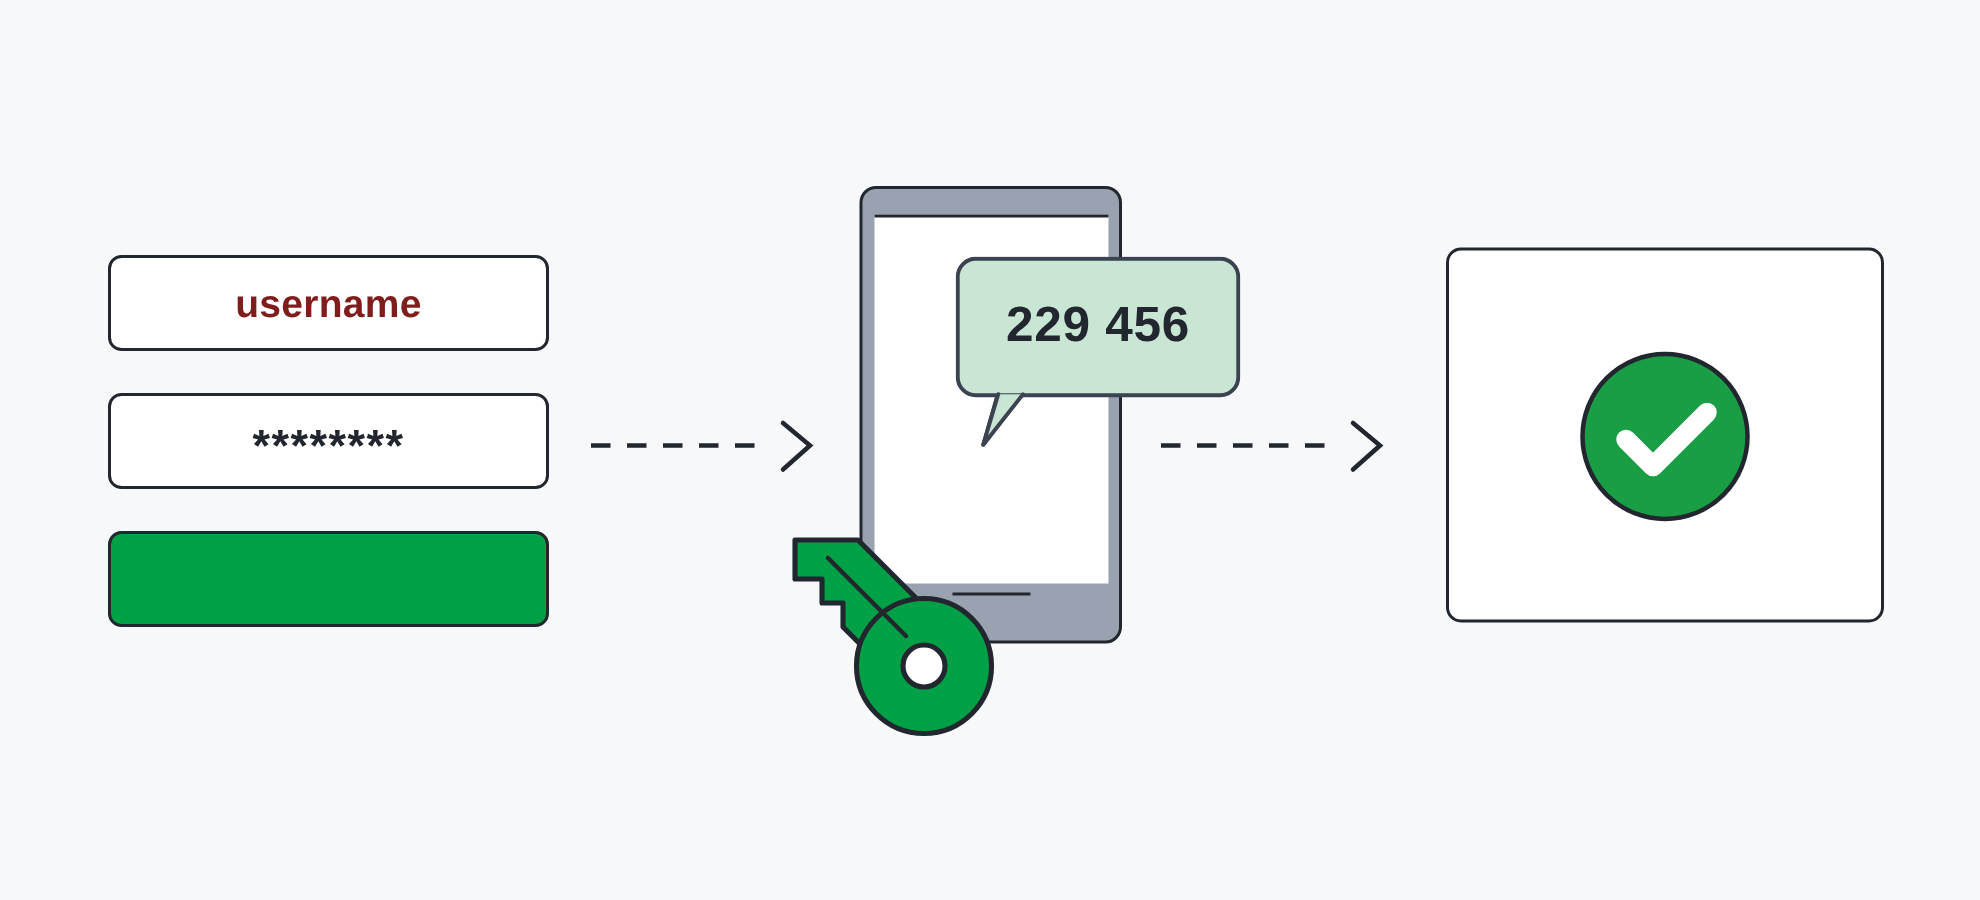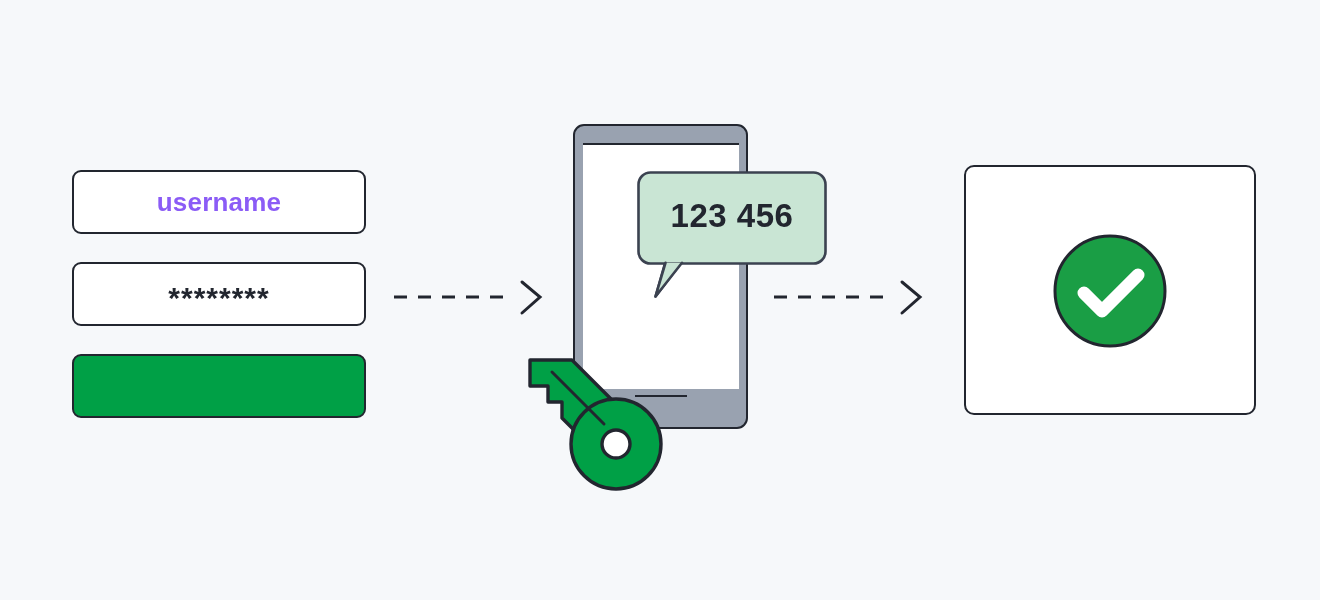--- a/index.html
+++ b/index.html
@@ -32,21 +32,21 @@
     display: flex;
     align-items: center;
     justify-content: center;
   }
   #username-field { top: 170px; }
   #password-field { top: 262px; }
 
   .field-text {
     font-size: 26px;
     font-weight: bold;
-    color: #8b5cf6;
+    color: #7f1d1d;
     letter-spacing: 0.2px;
     line-height: 1;
   }
   .password-text {
     font-size: 30px;
     font-weight: bold;
     color: #22262f;
     letter-spacing: 1px;
     line-height: 1;
     transform: translateY(4px);
@@ -189,21 +189,21 @@
   </div>
 
   <div id="speech-bubble">
     <svg width="190" height="131" viewBox="0 0 190 131">
       <path d="M 28.5 90.5
                L 18.5 125.5
                L 45 90.5 Z" fill="#c9e5d4" stroke="#3b4250" stroke-width="2.6" stroke-linejoin="round" stroke-linecap="round"></path>
       <rect x="1.5" y="1.5" width="187" height="91" rx="12" ry="12" fill="#c9e5d4" stroke="#3b4250" stroke-width="2.6"></rect>
       <path d="M 28.5 91.8 L 18.5 125.5 L 45 91.8" fill="#c9e5d4" stroke="#3b4250" stroke-width="2.6" stroke-linejoin="round" stroke-linecap="round"></path>
     </svg>
-    <div id="bubble-text">123 456</div>
+    <div id="bubble-text">229 456</div>
   </div>
 
   <svg id="key-icon" width="140" height="140" viewBox="0 0 140 140">
 
     <path d="M 6 8
              L 48 8
              L 96 56
              L 62 90
              L 38 66
              L 38 50

